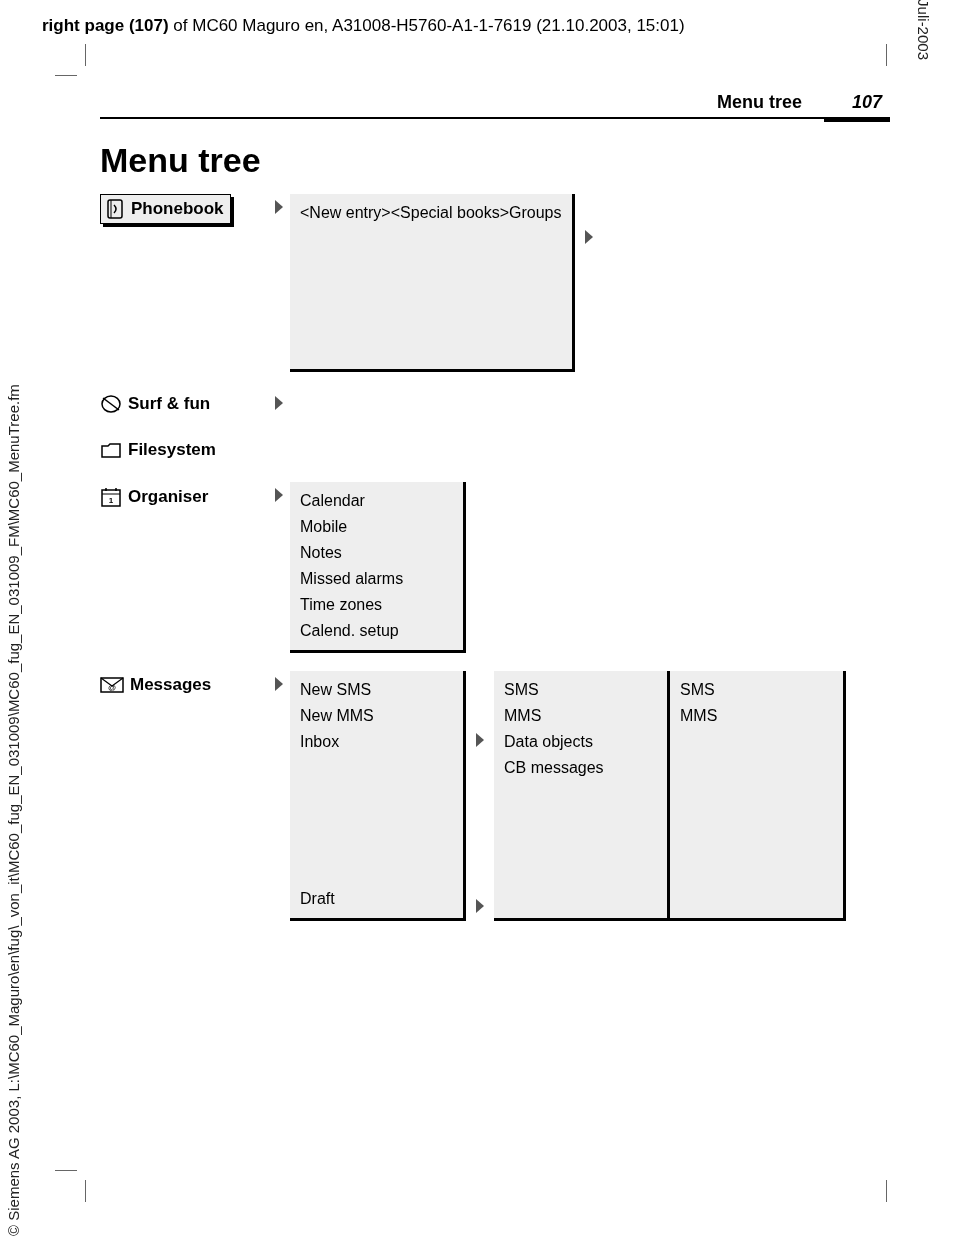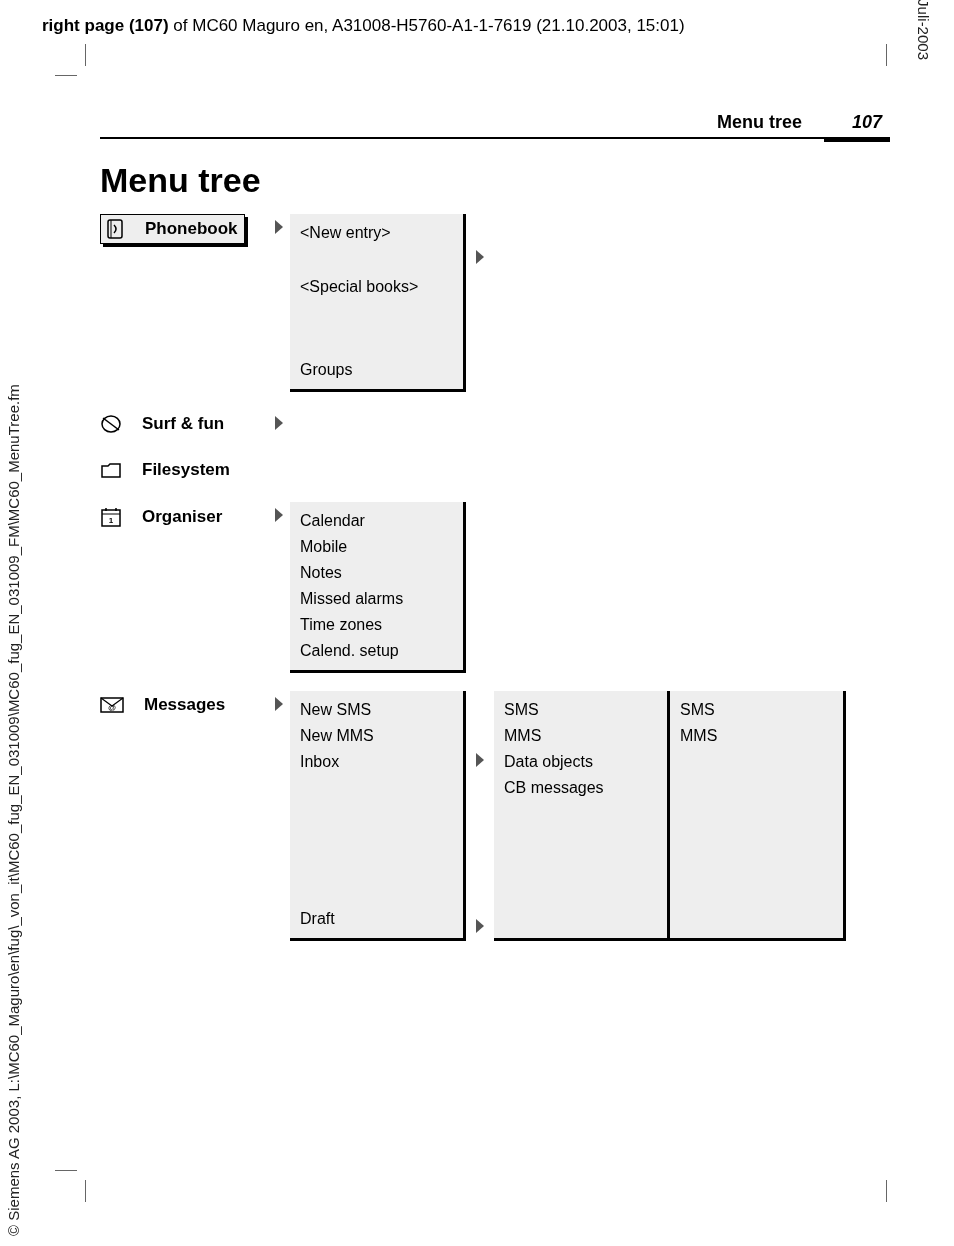--- a/index.html
+++ b/index.html
@@ -43,21 +43,21 @@
     right: 22px;
     top: 60px;
     transform-origin: right top;
     transform: rotate(90deg);
     white-space: nowrap;
     font-size: 15px;
     color: #222;
   }
   .page {
     position: absolute;
-    top: 112px;
+    top: 92px;
     left: 100px;
     width: 790px;
   }
   .running-head {
     display: flex;
     justify-content: flex-end;
     align-items: baseline;
     gap: 50px;
     border-bottom: 2px solid #000;
     padding-bottom: 4px;
@@ -84,21 +84,21 @@
     width: 168px;
     flex: 0 0 168px;
   }
   .menu-box {
     border: 1px solid #000;
     background: #eee;
     box-shadow: 3px 3px 0 #000;
     padding: 4px 6px 4px 4px;
     display: inline-flex;
     align-items: center;
-    gap: 20px;
+    gap: 6px;
     font-weight: bold;
     font-size: 17px;
     min-height: 24px;
   }
   .menu-box svg { flex:0 0 auto; }
   .arrow {
     width: 22px;
     flex: 0 0 22px;
     display:flex;
     align-items:flex-start;
@@ -170,21 +170,21 @@
             </svg>
           <span>Phonebook</span>
         </div>
       </div>
       <div class="arrow">
         <svg width="12" height="18">
             <polygon points="2,2 10,9 2,16" fill="#555"></polygon>
           </svg>
       </div>
       <div class="stretch">
-        <div class="sub-box" style="display:flex;flex-direction:column;justify-content:space-between;min-height:178px;gap:28px;">
+        <div class="sub-box" style="display:flex;flex-direction:row;justify-content:space-between;min-height:178px;">
           <div>&lt;New entry&gt;</div>
           <div>&lt;Special books&gt;</div>
           <div style="flex:1"></div>
           <div>Groups</div>
         </div>
         <div class="inner-arrow-col">
           <div style="height:30px"></div>
           <div class="inner-arrow-cell">
             <svg width="12" height="18">
                 <polygon points="2,2 10,9 2,16" fill="#555"></polygon>

